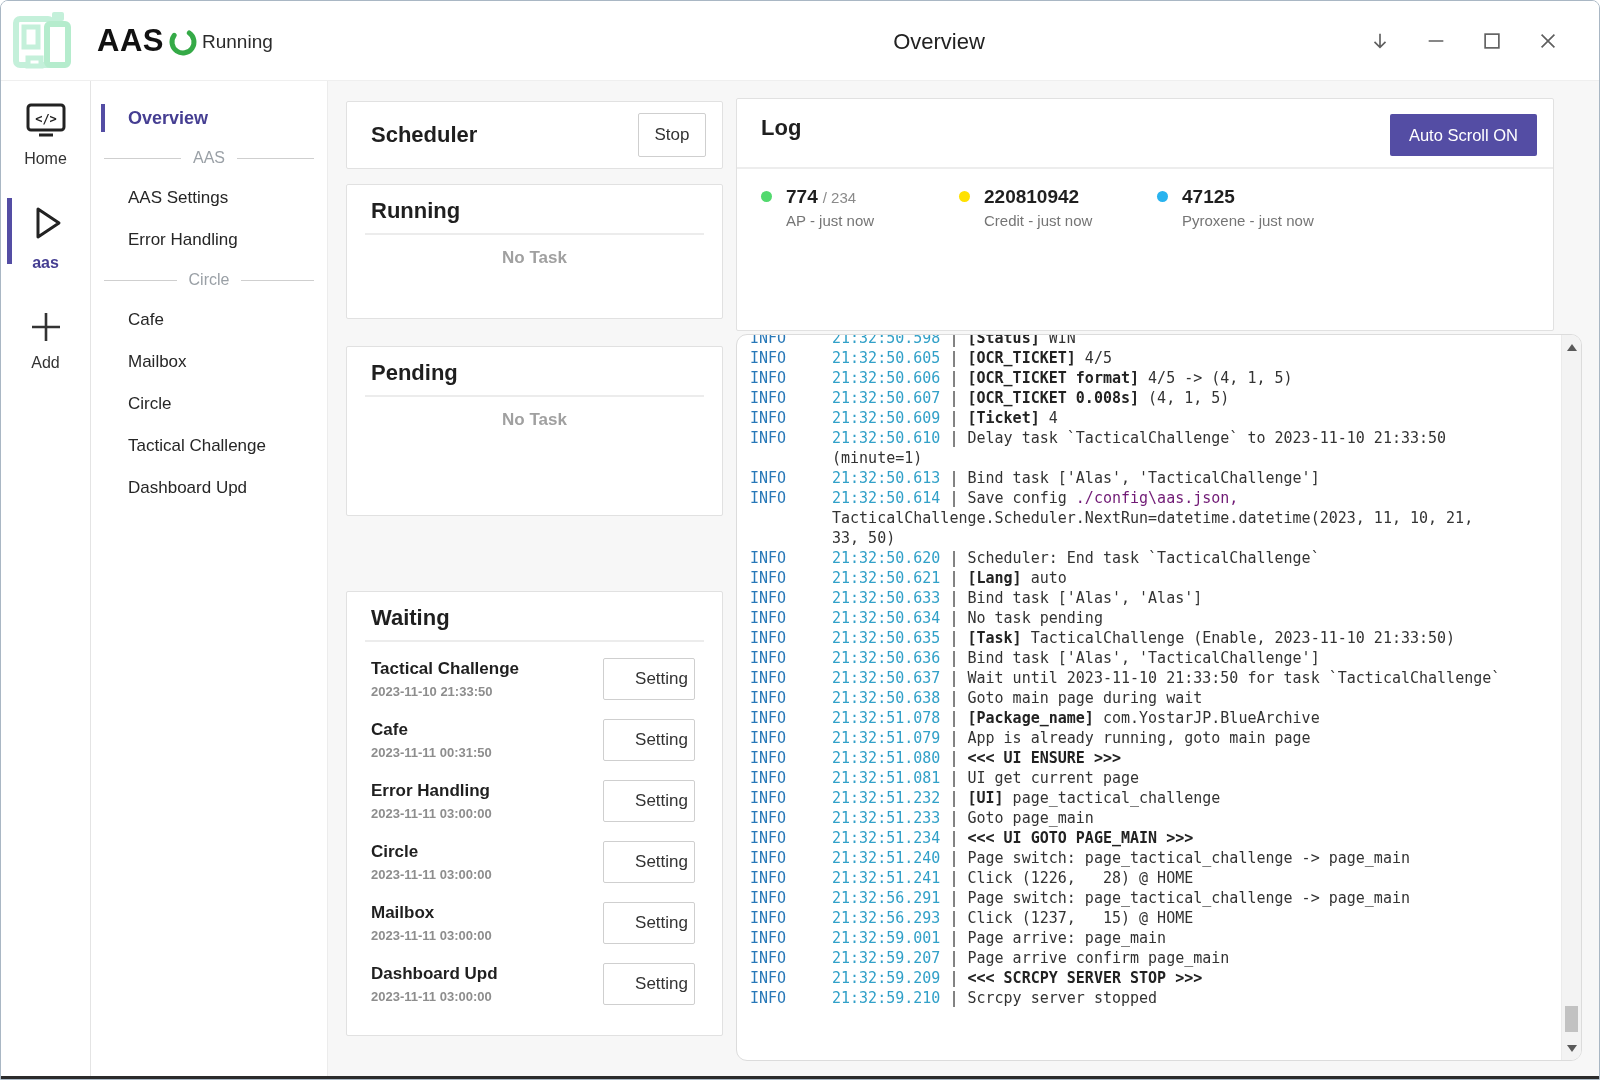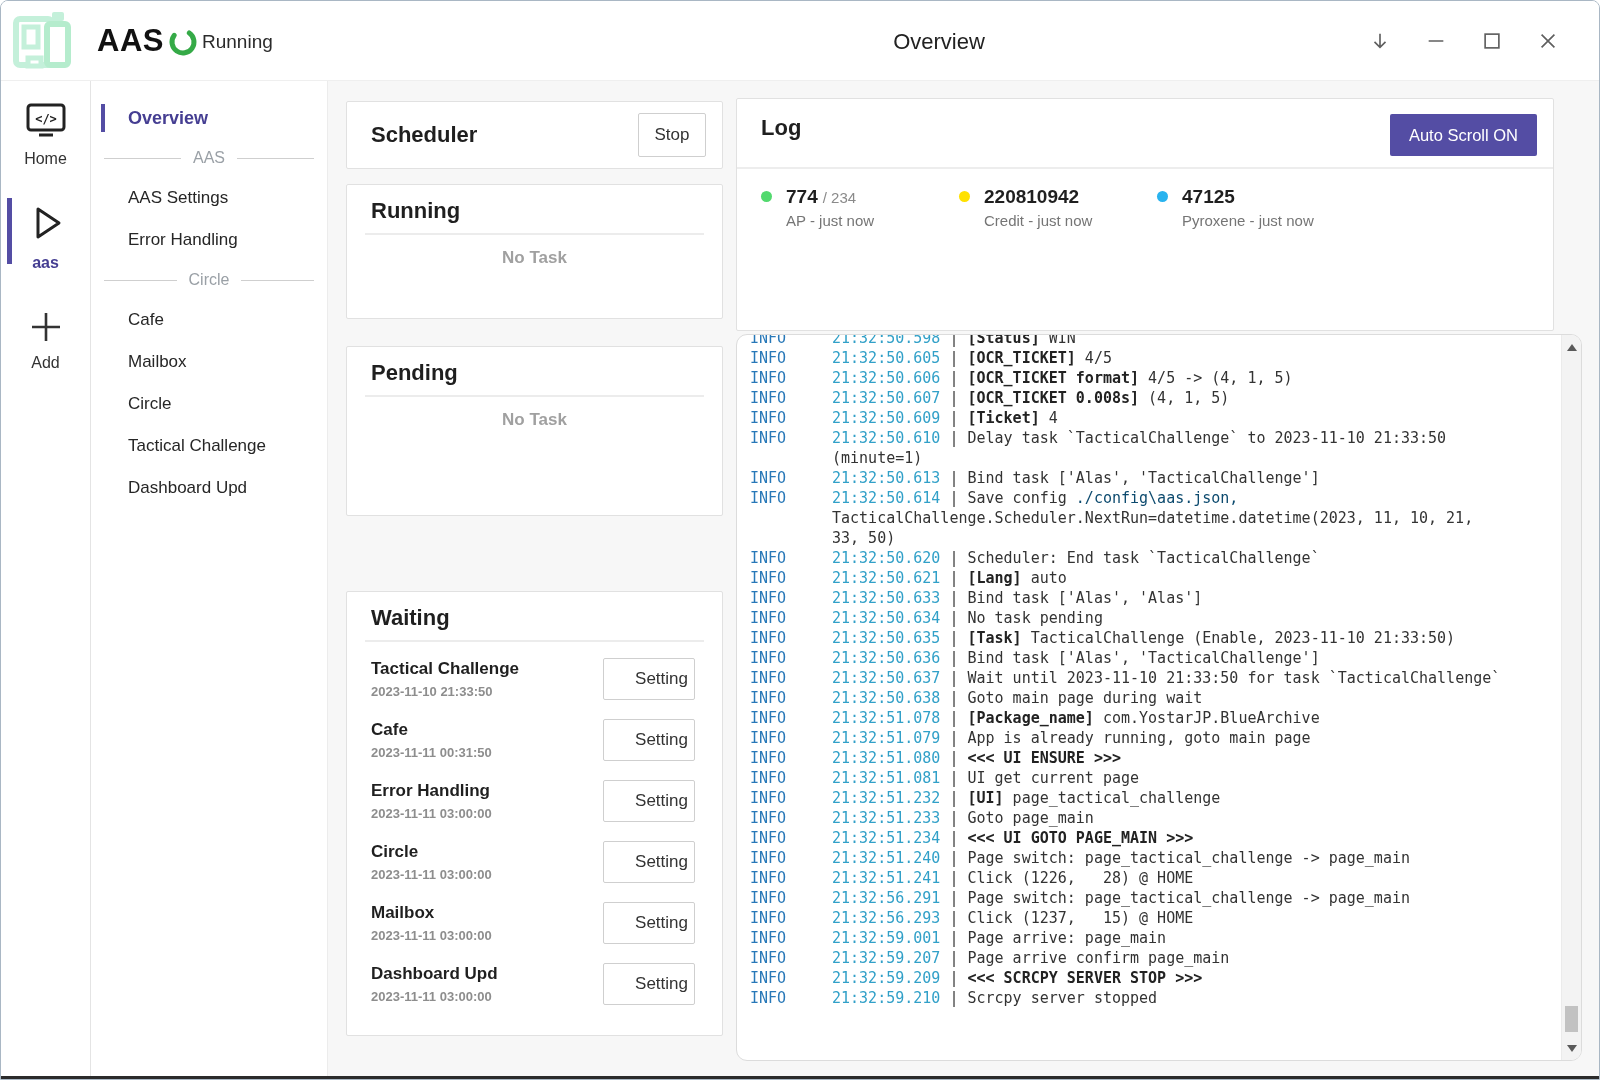--- a/index.html
+++ b/index.html
@@ -75,21 +75,21 @@
   #log-box { position:absolute; left:408px; top:253px; width:846px; height:727px; background:#fff; border:1px solid #dcdcdc; border-radius:11px; overflow:hidden; }
   #log-content { position:absolute; left:0; top:0; right:20px; bottom:0; overflow:hidden; padding:0 6px 0 13px; }
   #log-lines { margin-top:-7px; font-family:"DejaVu Sans Mono", monospace; font-size:15px; }
   .log-line { white-space:pre-wrap; line-height:20px; padding-left:82px; text-indent:-82px; color:#333; }
   .log-line.cont { text-indent:0; }
   .lvl { display:inline-block; width:82px; color:#2878b8; text-indent:0; }
   .time { color:#31a0c8; }
   .sep { color:#3c3c3c; }
   .seg { color:#333; }
   .seg.b { font-weight:bold; color:#222; }
-  .seg.mg { color:#0c4a6e; }
+  .seg.mg { color:#701a75; }
 
   
   #log-scrollbar { position:absolute; right:0; top:0; bottom:0; width:20px; background:#f3f3f3; border-left:1px solid #ebebeb; }
   .scroll-arrow { position:absolute; left:0; width:20px; height:20px; display:flex; align-items:center; justify-content:center; }
   #scroll-up { top:2px; }
   #scroll-down { bottom:2px; }
   .tri-up { width:0; height:0; border-left:5px solid transparent; border-right:5px solid transparent; border-bottom:7px solid #5a5a5a; }
   .tri-down { width:0; height:0; border-left:5px solid transparent; border-right:5px solid transparent; border-top:7px solid #5a5a5a; }
   #scroll-thumb { position:absolute; left:3px; right:3px; bottom:28px; height:26px; background:#c2c2c2; }
 

